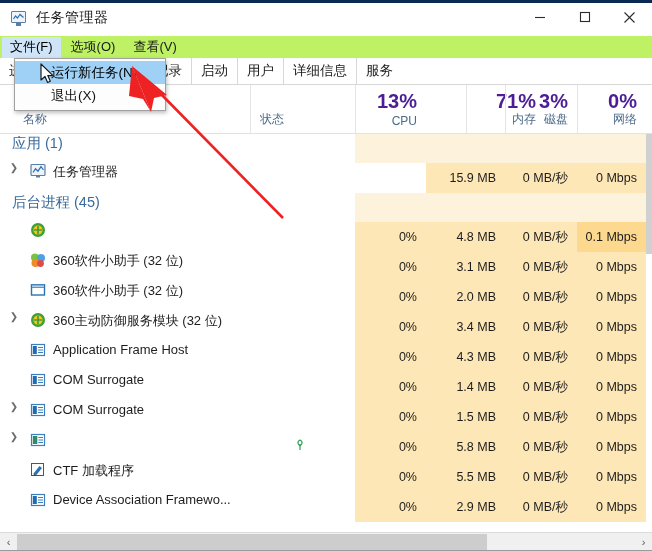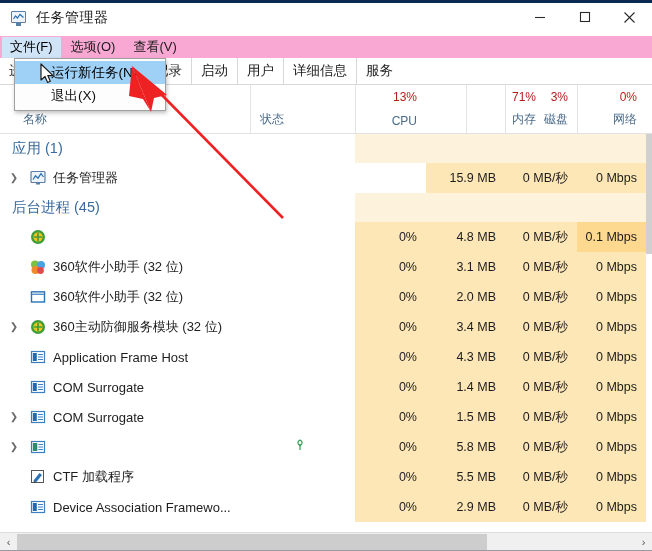--- a/index.html
+++ b/index.html
@@ -60,21 +60,21 @@
     width: 45px; height: 34px;
     display: flex; align-items: center; justify-content: center;
     color: #2b2b2b;
   }
   .win-btn svg { display: block; }
 
   
   .menubar {
     position: absolute; top: 36px; left: 0;
     width: 652px; height: 22px;
-    background: #f9a8d4;
+    background: #bef264;
     display: flex; align-items: center;
     font-size: 13px; color: #1a1a1a;
     z-index: 30;
   }
   .menu-item {
     padding: 2px 8px 3px 8px; margin-left: 2px;
     white-space: nowrap; line-height: 16px;
   }
   .menu-item.open {
     background: #cfe4f7;
@@ -130,22 +130,23 @@
     border-bottom: 1px solid #e2e2e2;
     z-index: 4;
   }
   .ch-cell {
     position: absolute; top: 0; height: 48px;
     border-left: 1px solid #e4e4e4;
   }
   .ch-cell.first { border-left: none; }
   .ch-pct {
     position: absolute; right: 9px; top: 5px;
-    font-size: 12px; color: #b91c1c;
-    white-space: nowrap;
+    font-size: 20px; color: #4c1d95;
+    white-space: nowrap;
+    font-weight: bold;
   }
   .ch-lbl {
     position: absolute; right: 9px; bottom: 5px;
     font-size: 12px; color: #4a6b8a;
     white-space: nowrap;
   }
   .ch-lbl.left { left: 9px; right: auto; }
 
   
   .rows {
@@ -156,21 +157,21 @@
     z-index: 2;
   }
   .row {
     position: relative;
     height: 30px;
     width: 652px;
   }
   .row.group { height: 29px; }
   .row .namecell {
     position: absolute; left: 0; top: 0; height: 100%;
-    display: flex; align-items: center;
+    display: flex; align-items: flex-start;
     width: 298px;
   }
   .chev {
     width: 16px; margin-left: 6px;
     color: #6b6b6b; font-size: 10px;
     flex: none; text-align: center;
     line-height: 1;
   }
   .chev.empty { color: transparent; }
   .ico {

